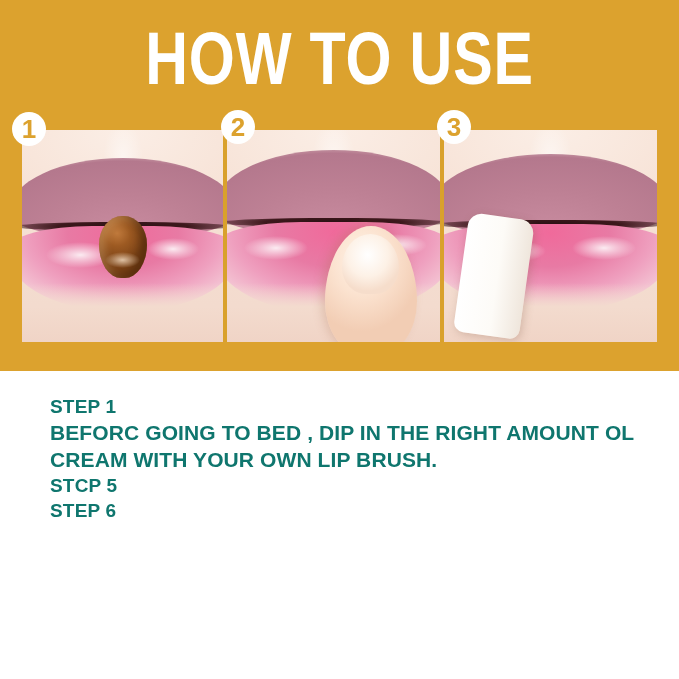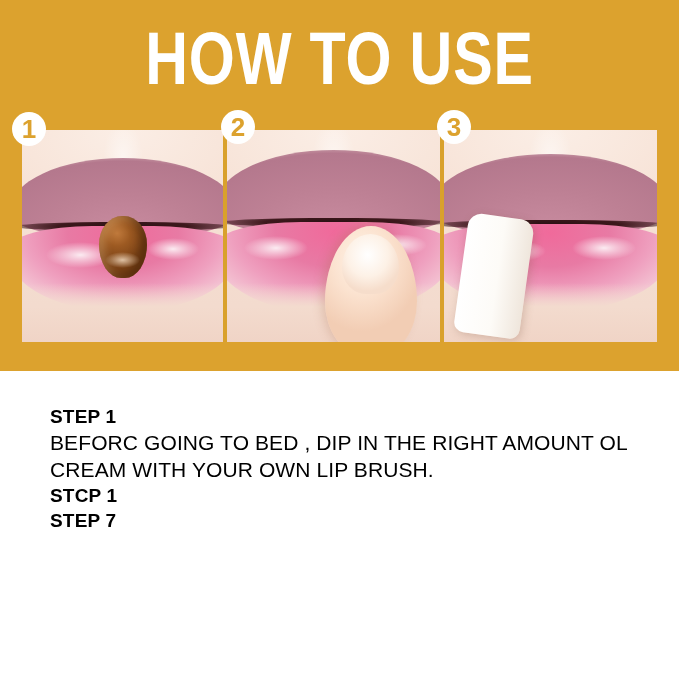--- a/index.html
+++ b/index.html
@@ -219,34 +219,34 @@
     z-index: 5;
   }
   .badge-1 { left: 12px;  top: 112px; }
   .badge-2 { left: 221px; top: 110px; }
   .badge-3 { left: 437px; top: 110px; }
 
   
   .steps {
     position: absolute;
     left: 50px;
-    top: 404px;
+    top: 394px;
     width: 600px;
-    color: #000000;
+    color: #0f766e;
   }
   .step-heading {
     font-family: "Liberation Sans", sans-serif;
     font-weight: 700;
     font-size: 19px;
     line-height: 25px;
     letter-spacing: 0.2px;
   }
   .step-body {
     font-family: "Liberation Sans", sans-serif;
-    font-weight: 400;
+    font-weight: 700;
     font-size: 21px;
     line-height: 27px;
     letter-spacing: 0.1px;
     white-space: pre-line;
   }
 </style>
 </head>
 <body>
 
 <div id="page">
@@ -304,18 +304,18 @@
   <div class="badge badge-1">1</div>
   <div class="badge badge-2">2</div>
   <div class="badge badge-3">3</div>
 
   <div class="steps">
 
     <div class="step-heading">STEP 1</div>
     <div class="step-body">BEFORC GOING TO BED , DIP IN THE RIGHT AMOUNT OL
 CREAM WITH YOUR OWN LIP BRUSH.</div>
 
-    <div class="step-heading">STCP 1</div>
-
-    <div class="step-heading">STEP 7</div>
+    <div class="step-heading">STCP 5</div>
+
+    <div class="step-heading">STEP 6</div>
   </div>
 
 </div>
 
 </body></html>

